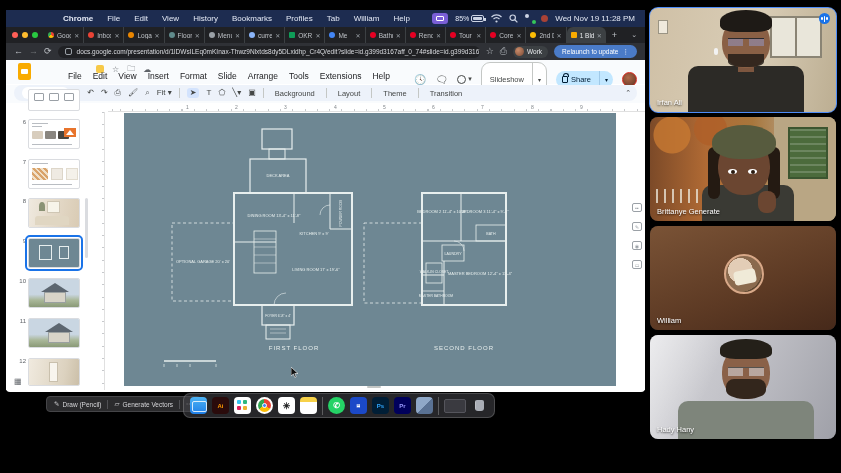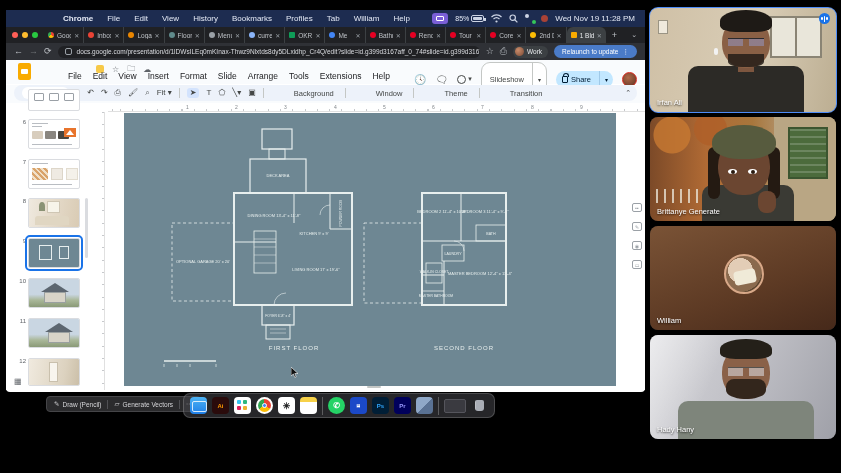--- a/index.html
+++ b/index.html
@@ -82,21 +82,21 @@
     border:1px solid #001d35; border-bottom:none; border-radius:3px 3px 0 0; }
   .gs-avatar { width:15px; height:15px; border-radius:50%; background:radial-gradient(circle at 40% 35%, #b06a4a, #5e3222); border:1px solid #d8261c; }
 
   .gs-toolbar { position:relative; height:16px; margin:1px 8px 0 8px; background:#edf2fa; border-radius:8px;
     display:flex; align-items:center; gap:7px; padding:0 8px; font-size:7.5px; color:#444746; }
   .menus-pill { display:flex; align-items:center; gap:3px; background:#fff; border-radius:8px; height:12px;
     padding:0 7px; color:#444746; }
   .ti { font-size:8px; line-height:1; }
   .ti.sel { background:#d3e3fd; border-radius:3px; padding:1px 3px; }
   .tsep { width:1px; height:10px; background:#c4c7c5; }
-  .tbtn { padding:0 4px; white-space:nowrap;margin-left:19px; }
+  .tbtn { padding:0 4px; white-space:nowrap; }
   .tb-collapse { position:absolute; right:-0px; top:-9px; color:#444746; font-size:7px; }
   .gs-toolbar-wrap { position:relative; background:#f9fbfd; padding-bottom:2px; }
 
   
   .gs-body { position:relative; height:287px; background:#fff; }
   .filmstrip { position:absolute; left:0; top:0; bottom:0; width:82px; background:#fff; }
   .thumb-row { position:absolute; left:22px; width:52px; height:30px; border:1px solid #dadce0;
     border-radius:2px; background:#fff; overflow:hidden; }
   .thumb-num { position:absolute; left:8px; width:12px; text-align:right; font-size:6px; color:#5f6368; }
   .thumb-row.sel { outline:2px solid #1a73e8; outline-offset:1px; }
@@ -436,21 +436,21 @@
         <span class="ti"><span>Fit</span> ▾</span>
         <span class="tsep"></span>
         <span class="ti sel">➤</span>
         <span class="ti">T</span>
         <span class="ti">⬠</span>
         <span class="ti">╲▾</span>
         <span class="ti">▣</span>
         <span class="tsep"></span>
         <span class="tbtn">Background</span>
         <span class="tsep"></span>
-        <span class="tbtn">Window</span>
+        <span class="tbtn">Layout</span>
         <span class="tsep"></span>
         <span class="tbtn">Theme</span>
         <span class="tsep"></span>
         <span class="tbtn">Transition</span>
         <span class="tb-collapse" style="position:absolute; right:6px; top:4px;">⌃</span>
       </div>
     </div>
 
     <div class="gs-body">
 

